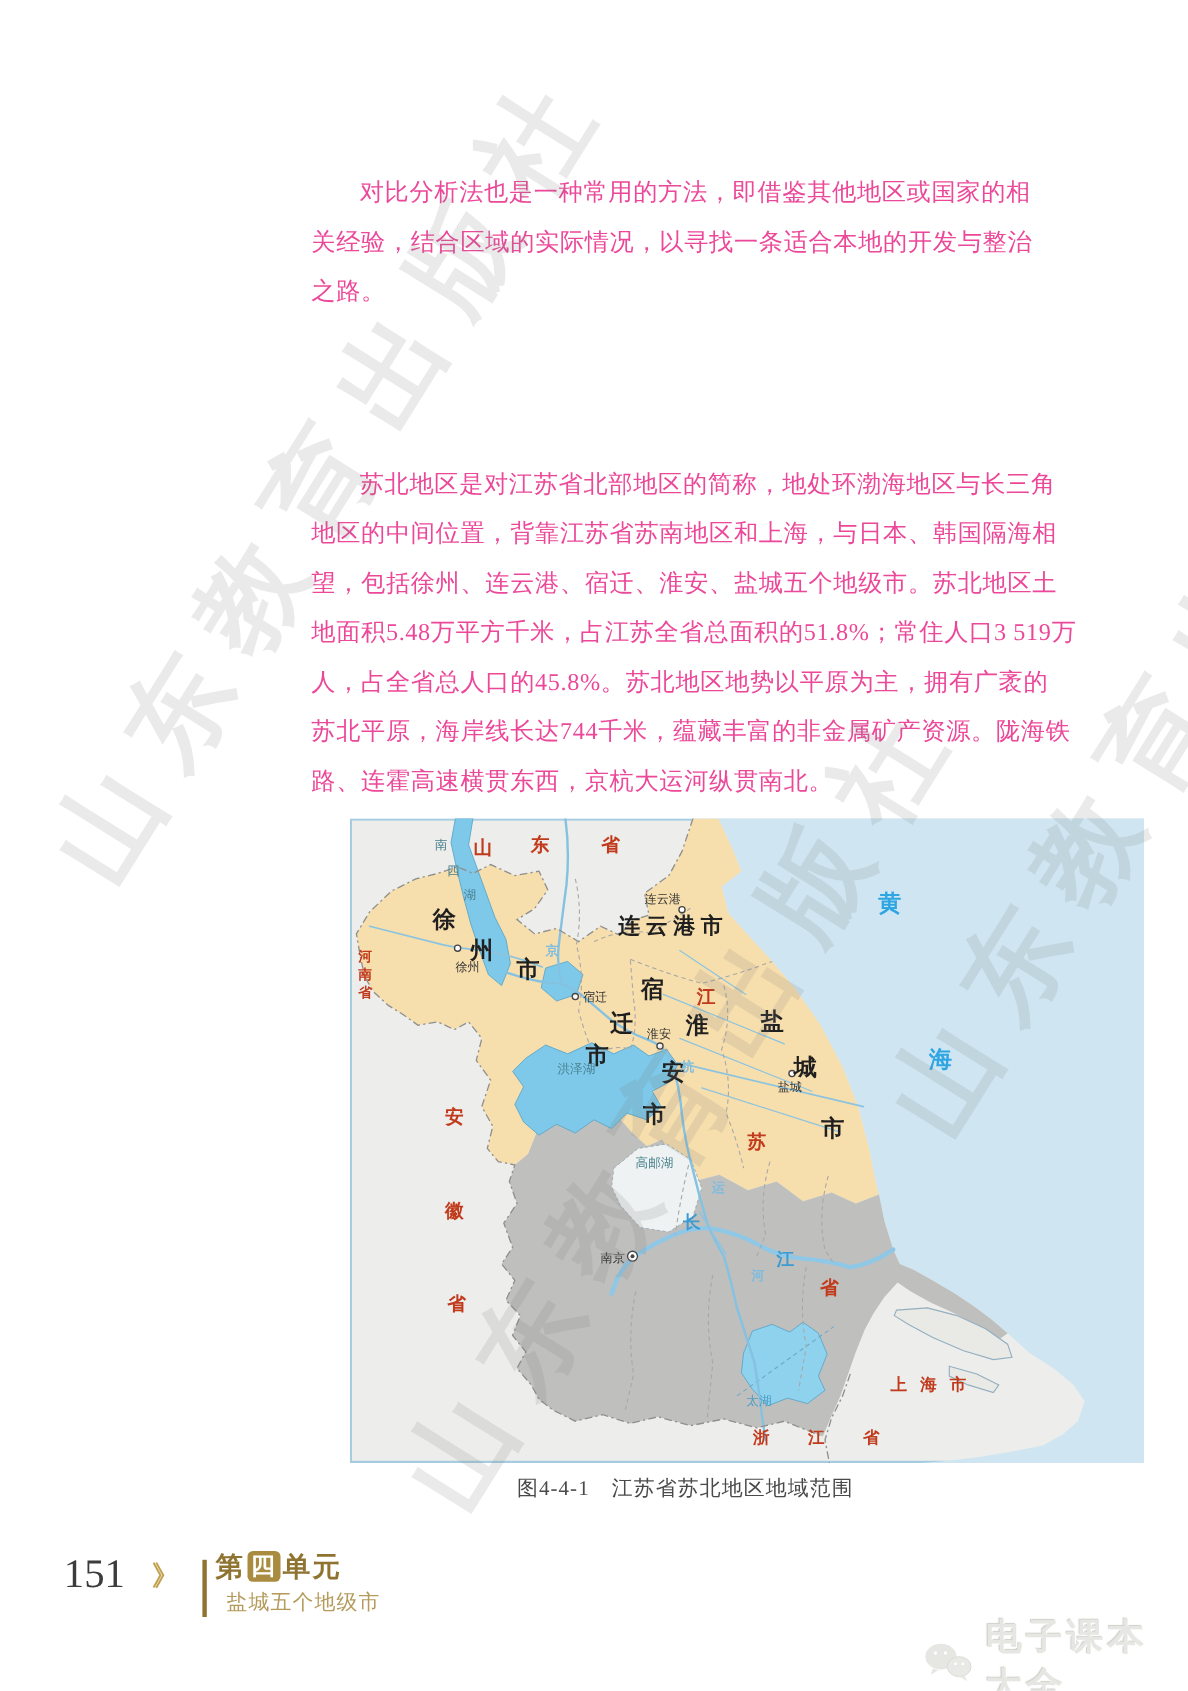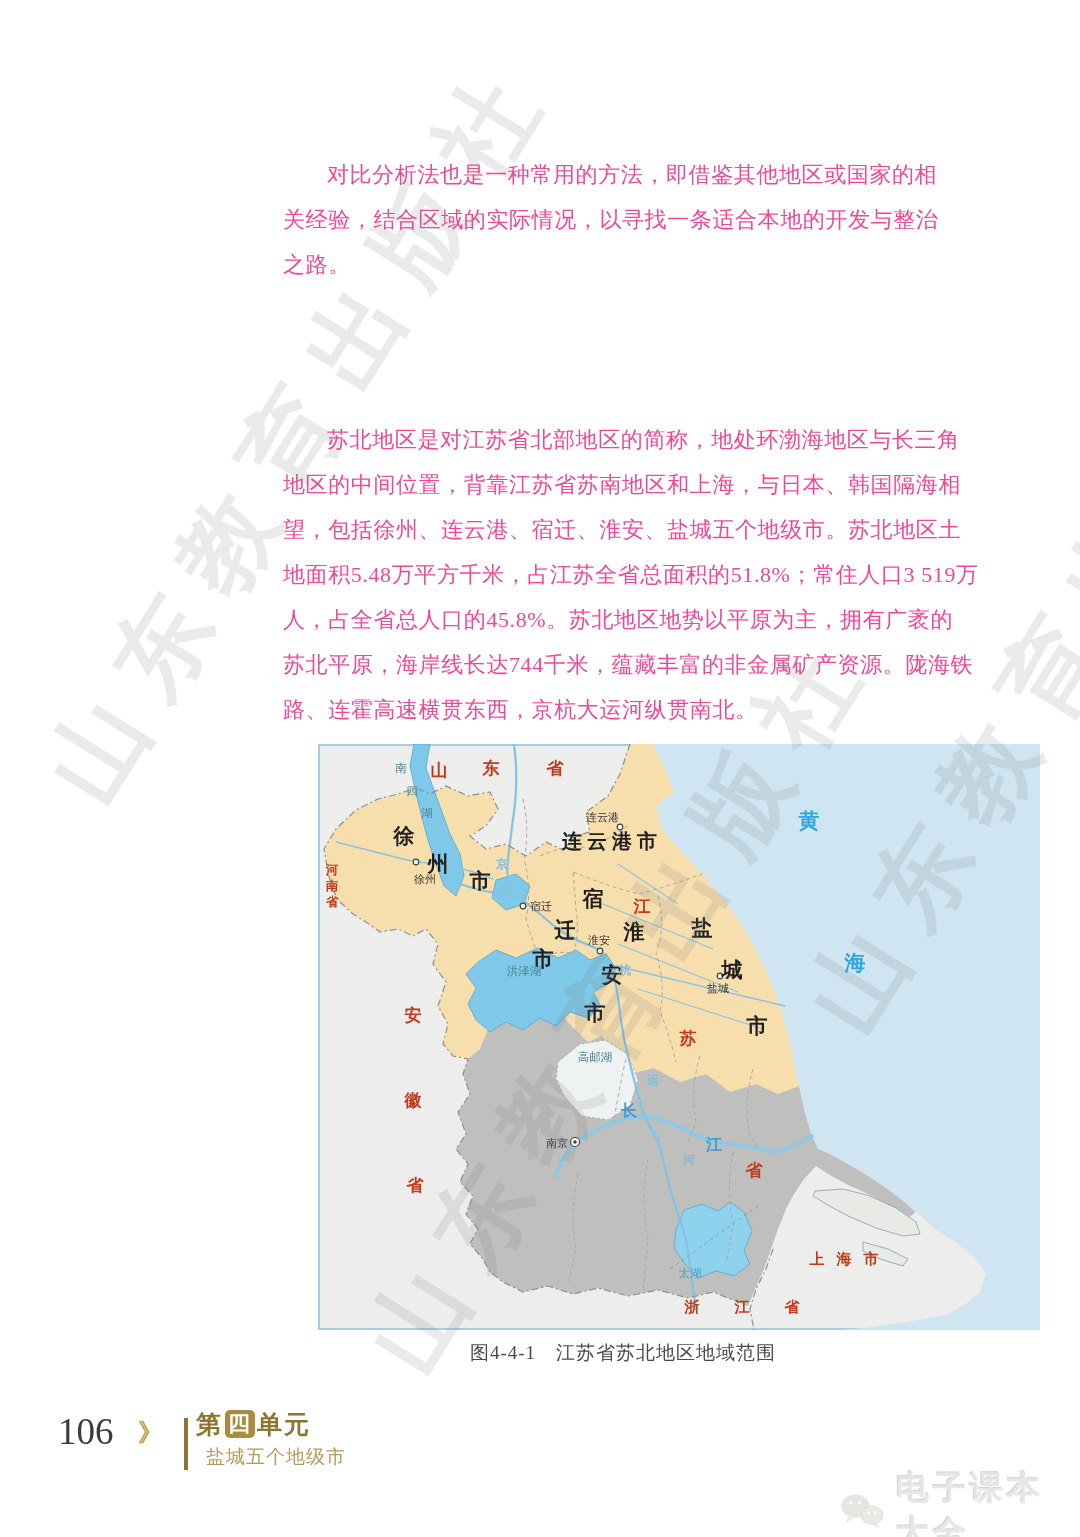--- a/index.html
+++ b/index.html
@@ -196,21 +196,21 @@
         <text class="lakelbl" x="206" y="231">洪泽湖</text>
         <text class="lakelbl" x="277" y="317">高邮湖</text>
         <text class="lakelbl" style="fill:#4c9cc4" x="372" y="533">太湖</text>
       </g>
     </svg>
   </div>
 
   <div id="figure-caption">图4-4-1　江苏省苏北地区地域范围</div>
 
   <div id="footer">
-    <div id="page-number">106</div>
+    <div id="page-number">151</div>
     <div id="page-marker">》</div>
     <div id="unit-bar"></div>
     <div id="unit-line">
       <span>第</span><span class="unit-num">四</span><span>单元</span>
     </div>
     <div id="unit-subtitle">盐城五个地级市</div>
   </div>
 
   <div class="wm-brand">
     <svg width="58" height="46" viewBox="0 0 58 46">

